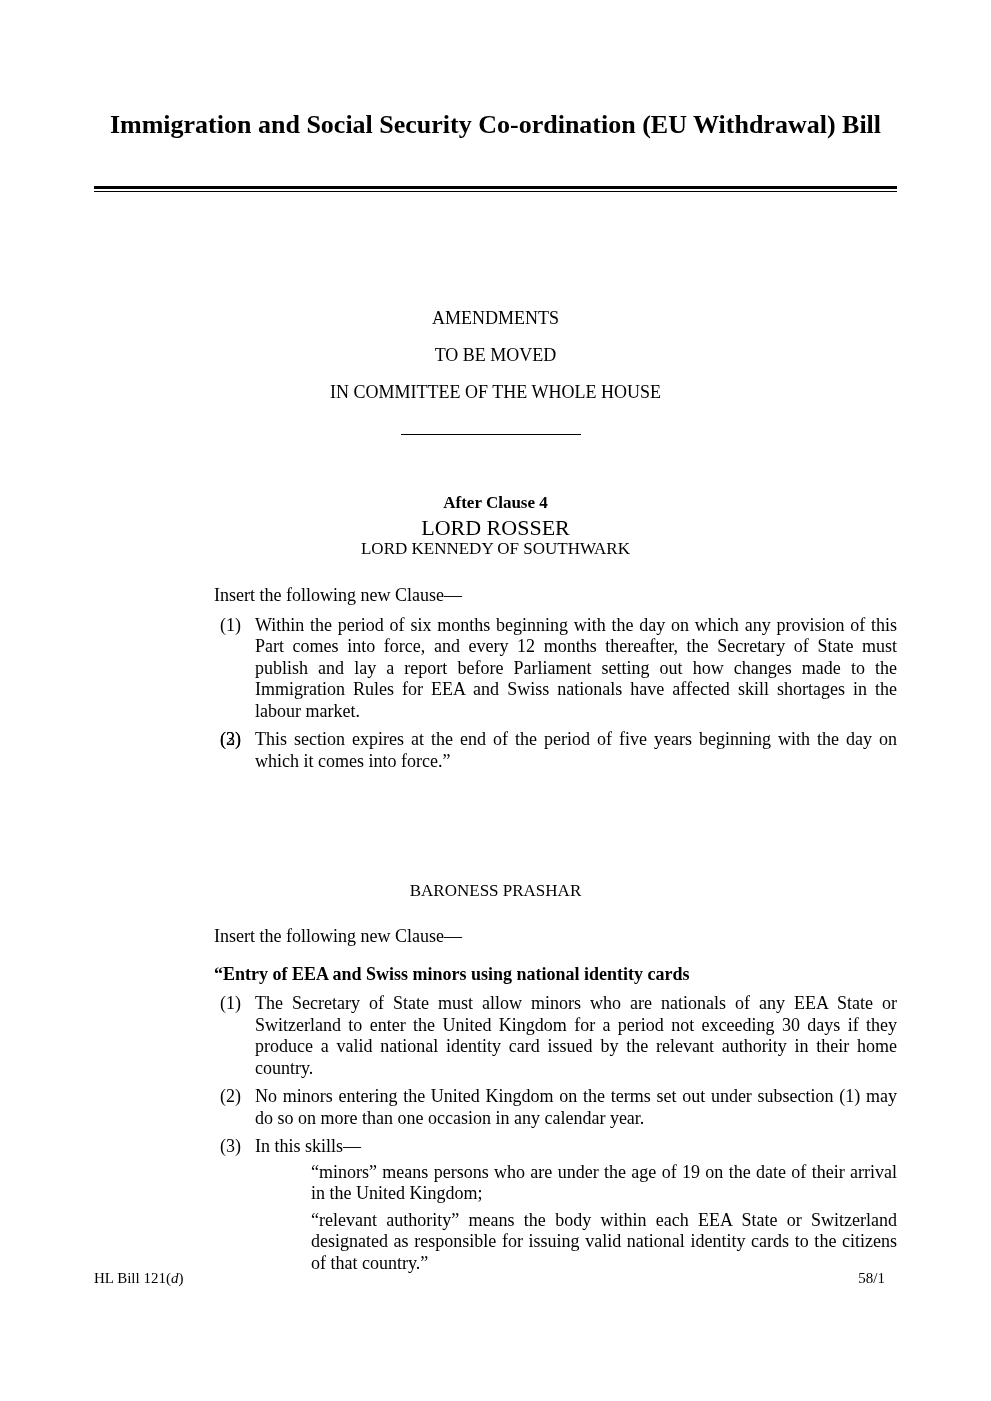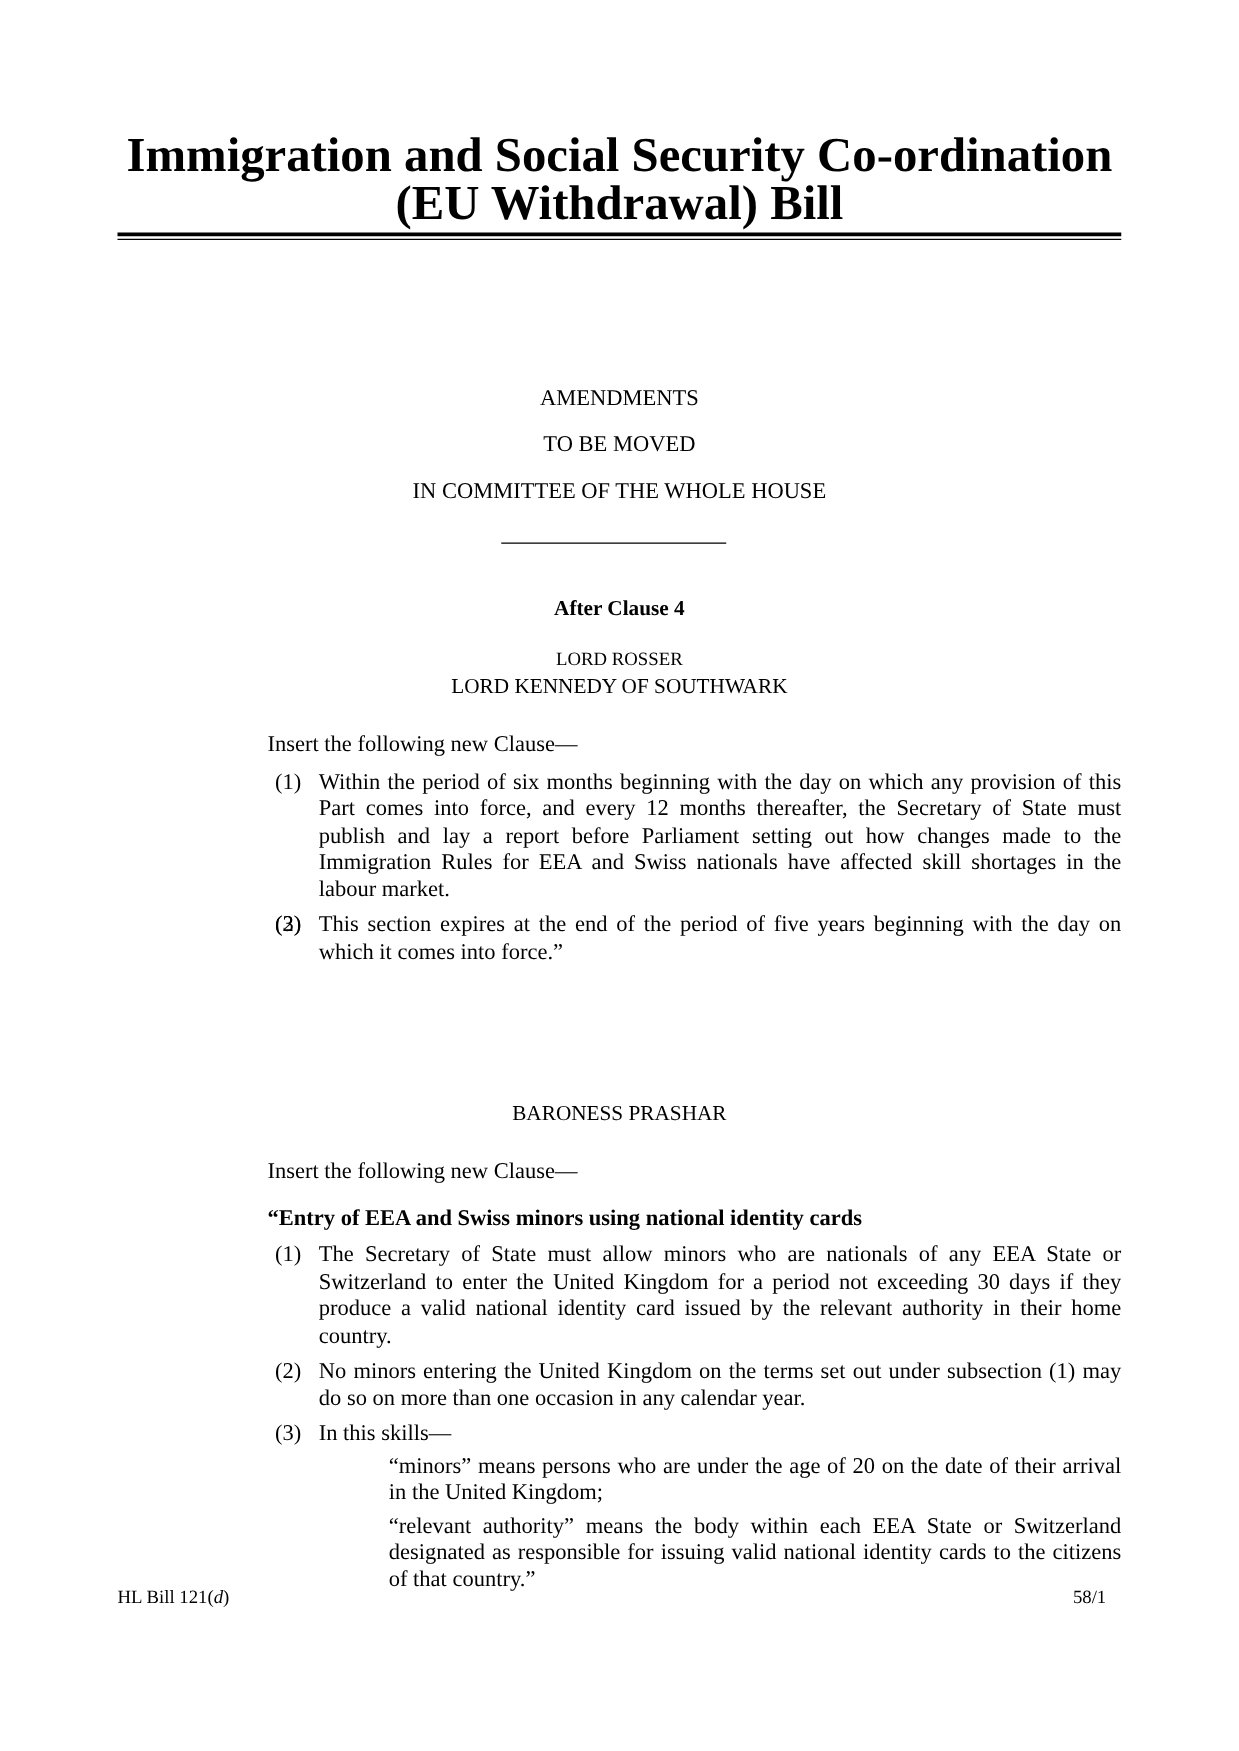--- a/index.html
+++ b/index.html
@@ -1,17 +1,17 @@
 <!DOCTYPE html>
 <html><head>
 <meta charset="utf-8">
 <style>
   html, body { margin: 0; padding: 0; background: #ffffff; }
   body { width: 991px; height: 1401px; position: relative; overflow: hidden; color: #000; font-family: "Liberation Serif", "DejaVu Serif", serif; }
-  .title { position: absolute; left: 94px; width: 803px; top: 106px; text-align: center; font-weight: bold; font-size: 39px; line-height: 38px; }
+  .title { position: absolute; left: 94px; width: 803px; top: 106px; text-align: center; font-weight: bold; font-size: 26px; line-height: 38px; }
   .rule-thick { position: absolute; left: 94px; width: 803px; top: 186px; height: 3px; background: #000; }
   .rule-thin { position: absolute; left: 94px; width: 803px; top: 191px; height: 1px; background: #000; }
   .center { position: absolute; left: 94px; width: 803px; text-align: center; font-size: 18px; line-height: 22px; }
   .short-rule { position: absolute; left: 401px; width: 180px; top: 434px; height: 1px; background: #000; }
   .heading-bold { font-weight: bold; }
   .block { position: absolute; left: 198px; width: 699px; font-size: 18px; line-height: 21.5px; }
   .p { margin: 16px; }
   .clause-head { font-weight: bold; }
   .sub { position: relative; padding-left: 57px; text-align: justify; margin: 0; }
   .sub .num { position: absolute; left: 22px; top: 0; }
@@ -23,38 +23,38 @@
 
 <div class="title">Immigration and Social Security Co-ordination (EU Withdrawal) Bill</div>
 <div class="rule-thick"></div>
 <div class="rule-thin"></div>
 
 <div class="center" style="top:307px;">AMENDMENTS</div>
 <div class="center" style="top:344px;">TO BE MOVED</div>
 <div class="center" style="top:381px;">IN COMMITTEE OF THE WHOLE HOUSE</div>
 <div class="short-rule"></div>
 
-<div class="center heading-bold" style="top:476px; font-size:17px;">After Clause 4</div>
+<div class="center heading-bold" style="top:492px; font-size:17px;">After Clause 4</div>
 
-<div class="center" style="top:518px; font-size:15px; line-height:20px;">LORD ROSSER</div>
+<div class="center" style="top:518px; font-size:22px; line-height:20px;">LORD ROSSER</div>
 <div class="center" style="top:539px; font-size:17px; line-height:20px;">LORD KENNEDY OF SOUTHWARK</div>
 
 <div class="block" style="top:569px;">
   <p class="p" style="margin-bottom:8px;">Insert the following new Clause—</p>
   <p class="sub" style="margin-bottom:7px;"><span class="num">(1)</span><span>Within the period of six months beginning with the day on which any provision of this Part comes into force, and every 12 months thereafter, the Secretary of State must publish and lay a report before Parliament setting out how changes made to the Immigration Rules for EEA and Swiss nationals have affected skill shortages in the labour market.</span></p>
   <p class="sub" style="margin-bottom:7px;"><span class="num">(2)</span></p>
   <p class="sub"><span class="num">(3)</span><span>This section expires at the end of the period of five years beginning with the day on which it comes into force.”</span></p>
 </div>
 
 <div class="center" style="top:881px; font-size:17px; line-height:20px;">BARONESS PRASHAR</div>
 
 <div class="block" style="top:910px;">
   <p class="p" style="margin-bottom:8px;">Insert the following new Clause—</p>
   <p class="p clause-head" style="margin-bottom:8px;">“Entry of EEA and Swiss minors using national identity cards</p>
   <p class="sub" style="margin-bottom:7px;"><span class="num">(1)</span><span>The Secretary of State must allow minors who are nationals of any EEA State or Switzerland to enter the United Kingdom for a period not exceeding 30 days if they produce a valid national identity card issued by the relevant authority in their home country.</span></p>
   <p class="sub" style="margin-bottom:7px;"><span class="num">(2)</span><span>No minors entering the United Kingdom on the terms set out under subsection (1) may do so on more than one occasion in any calendar year.</span></p>
   <p class="sub" style="margin-bottom:4px;"><span class="num">(3)</span><span>In this skills—</span></p>
-  <p class="defn" style="margin-bottom:5px;">“minors” means persons who are under the age of 20 on the date of their arrival in the United Kingdom;</p>
+  <p class="defn" style="margin-bottom:5px;">“minors” means persons who are under the age of 19 on the date of their arrival in the United Kingdom;</p>
   <p class="defn">“relevant authority” means the body within each EEA State or Switzerland designated as responsible for issuing valid national identity cards to the citizens of that country.”</p>
 </div>
 
 <div class="footer" style="left:94px;"><span>HL Bill 121(</span><i>d</i><span>)</span></div>
 <div class="footer" style="right:106px;">58/1</div>
 
 </body></html>

